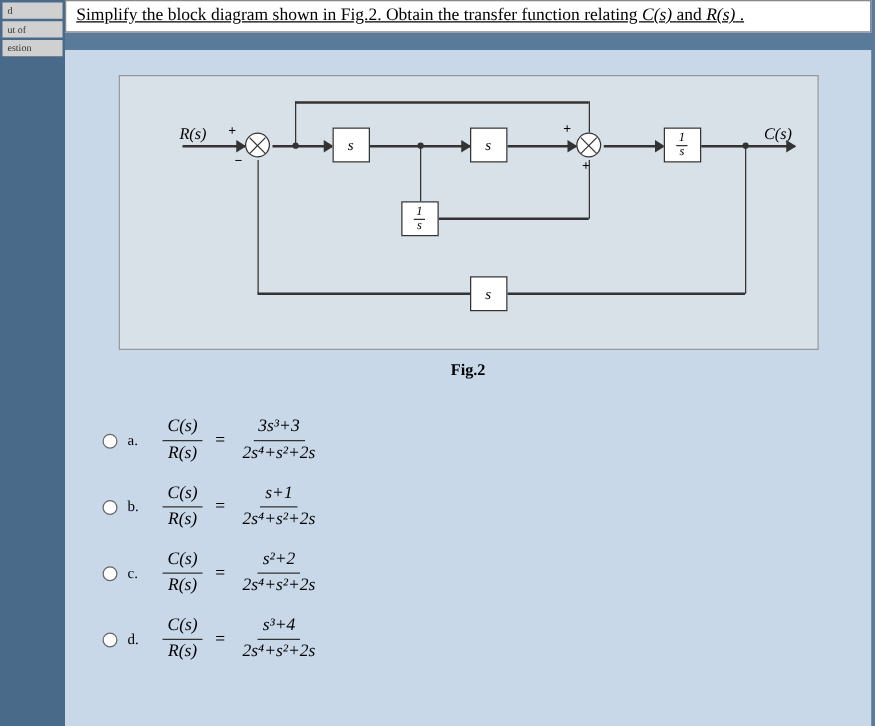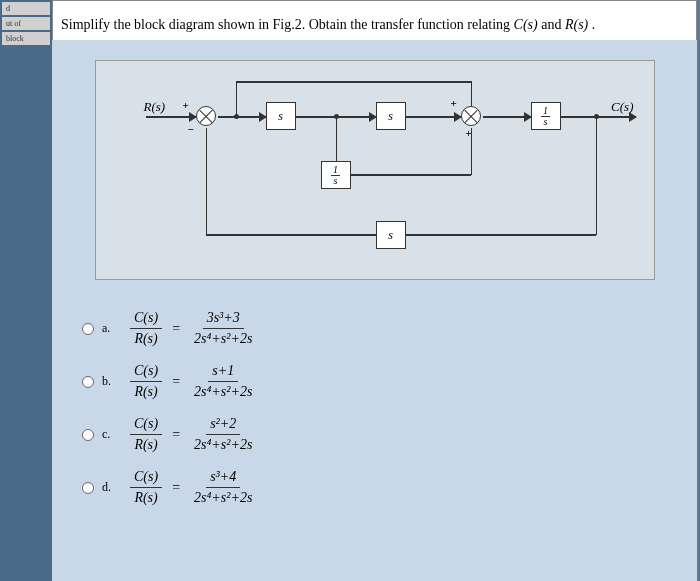--- a/index.html
+++ b/index.html
@@ -26,22 +26,23 @@
       background: #d0d0d0;
       margin: 2px;
     }
     .question-header {
       position: absolute;
       left: 52px;
       top: 0;
       right: 3px;
       background: #fff;
       border: 1px solid #888;
-      padding: 16px 8px;
+      padding: 4px 8px;
       font-size: 14px;
+      text-decoration: underline;
     }
     .content-area {
       position: absolute;
       left: 52px;
       top: 40px;
       right: 3px;
       bottom: 0;
       background: #c8d8e8;
       padding: 20px;
     }
@@ -186,21 +187,21 @@
       background: #333;
       border-radius: 50%;
     }
   </style>
 </head>
 <body>
 
 <div class="sidebar">
   <div class="sidebar-item">d</div>
   <div class="sidebar-item">ut of</div>
-  <div class="sidebar-item">block</div>
+  <div class="sidebar-item">estion</div>
 </div>
 
 <div class="question-header">
   <span>Simplify the block diagram shown in Fig.2. Obtain the transfer function relating </span>
   <span class="italic">C(s)</span>
   <span> and </span>
   <span class="italic">R(s)</span>
   <span>.</span>
 </div>
 
@@ -263,20 +264,21 @@
     <div class="diagram-block" style="left:280px;top:160px;">s</div>
 
     <div class="dot" style="left:498px;top:53px;"></div>
     <div class="line vline" style="left:500px;top:55px;height:119px;"></div>
     <div class="line hline" style="left:310px;top:173px;width:190px;"></div>
     <div class="line hline" style="left:110px;top:173px;width:170px;"></div>
     <div class="line vline" style="left:110px;top:67px;height:107px;"></div>
 
   </div>
 
+  <div class="fig-caption">Fig.2</div>
 
   <div class="options">
 
     <div class="option-row">
       <div class="radio"></div>
       <span class="option-label">a.</span>
       <div class="fraction-eq">
         <span class="frac">
             <span class="frac-top">C(s)</span>
             <span class="frac-bot">R(s)</span>

